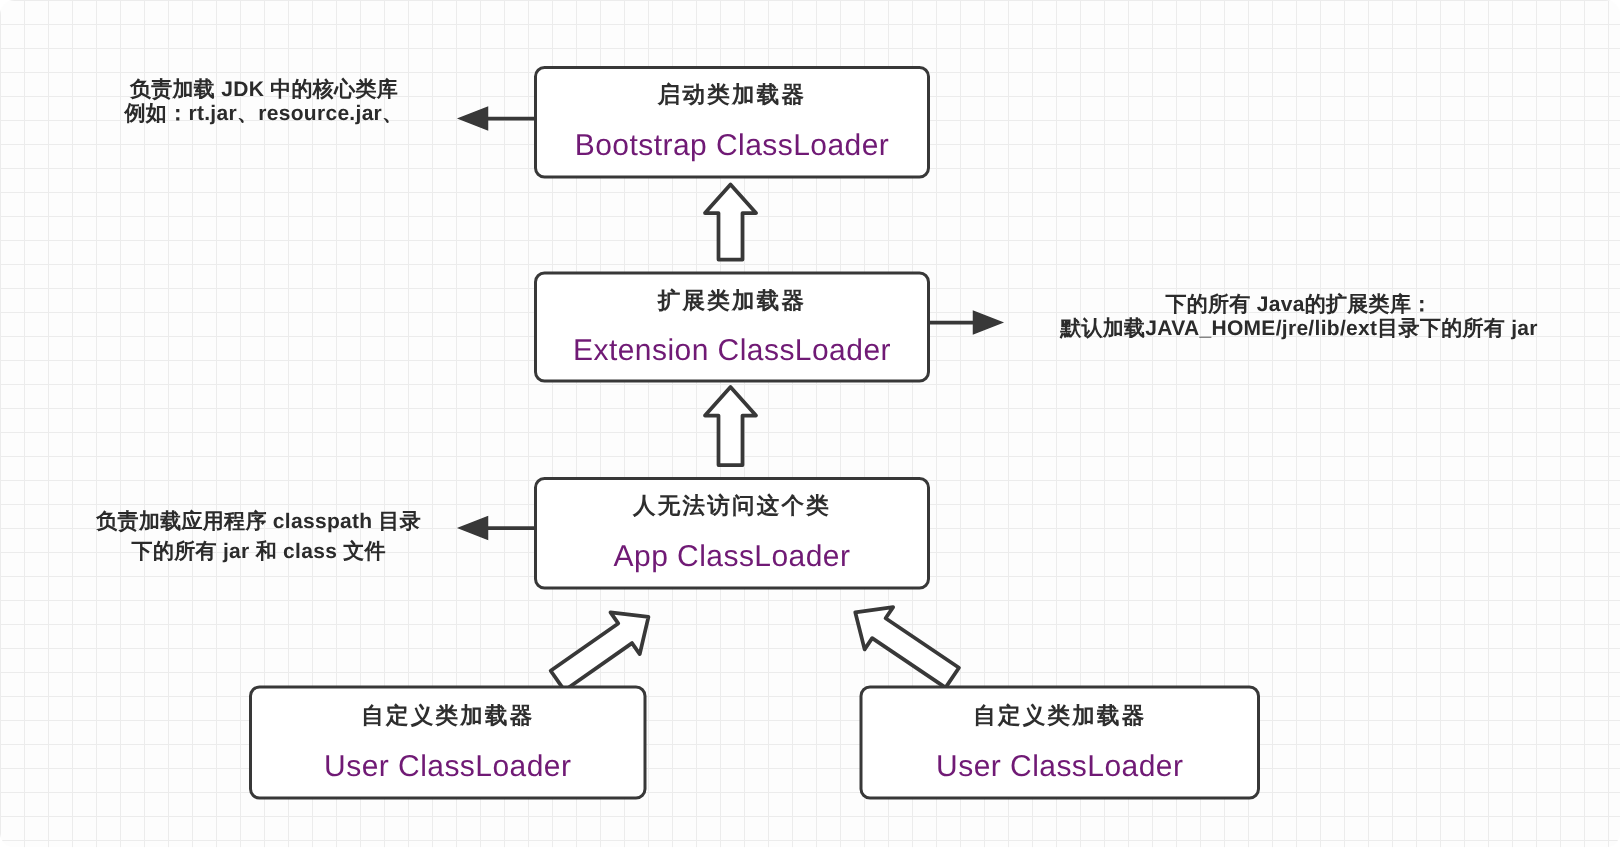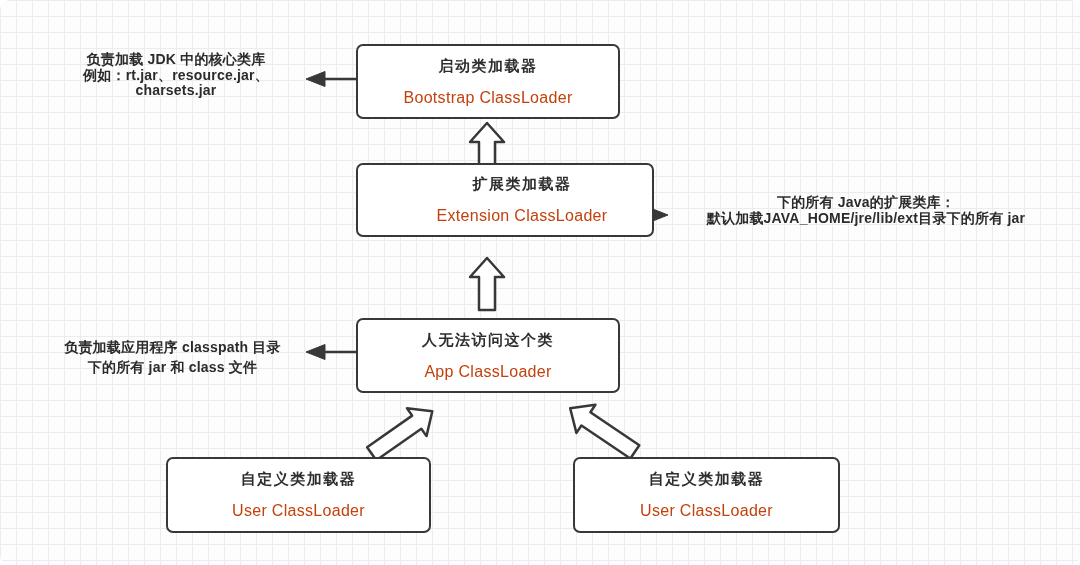--- a/index.html
+++ b/index.html
@@ -15,23 +15,23 @@
     color:#2b2b2b;
   }
   .arrows{position:absolute;left:0;top:0;width:1080px;height:565px;}
   .box{
     position:absolute;background:#ffffff;
     border:2.5px solid #383838;border-radius:7px;
     display:flex;flex-direction:column;align-items:center;justify-content:center;
     gap:13px;text-align:center;
   }
   .box .zh{font-size:15px;font-weight:600;letter-spacing:1.5px;color:#2e2e2e;}
-  .box .en{font-size:16px;font-weight:400;color:#c2410c;letter-spacing:.3px;}
+  .box .en{font-size:20px;font-weight:400;color:#701a75;letter-spacing:.3px;}
   .b-bootstrap{left:356px;top:44px;width:260px;height:71px;}
-  .b-extension{left:356px;top:163px;width:260px;height:70px;padding-left:34px;}
+  .b-extension{left:356px;top:181px;width:260px;height:70px;}
   .b-app{left:356px;top:318px;width:260px;height:71px;}
   .b-user-left{left:166px;top:457px;width:261px;height:72px;}
   .b-user-right{left:573px;top:457px;width:263px;height:72px;}
   .note{
     position:absolute;text-align:center;
     font-size:14px;font-weight:700;color:#2b2b2b;line-height:15.5px;
     letter-spacing:.2px;white-space:nowrap;
   }
   .n-bootstrap{left:26px;top:52px;width:300px;}
   .n-jvm{left:10px;top:112px;width:310px;}
@@ -94,21 +94,20 @@
   </div>
 
   <div class="box b-user-right">
     <div class="zh">自定义类加载器</div>
     <div class="en">User ClassLoader</div>
   </div>
 
   <div class="note n-bootstrap">
     <div>负责加载 JDK 中的核心类库</div>
     <div>例如：rt.jar、resource.jar、</div>
-    <div>charsets.jar</div>
   </div>
 
 
   <div class="note n-extension">
     <div>下的所有 Java的扩展类库：</div>
     <div>默认加载JAVA_HOME/jre/lib/ext目录下的所有 jar</div>
   </div>
 
   <div class="note n-app">
     <div>负责加载应用程序 classpath 目录</div>

